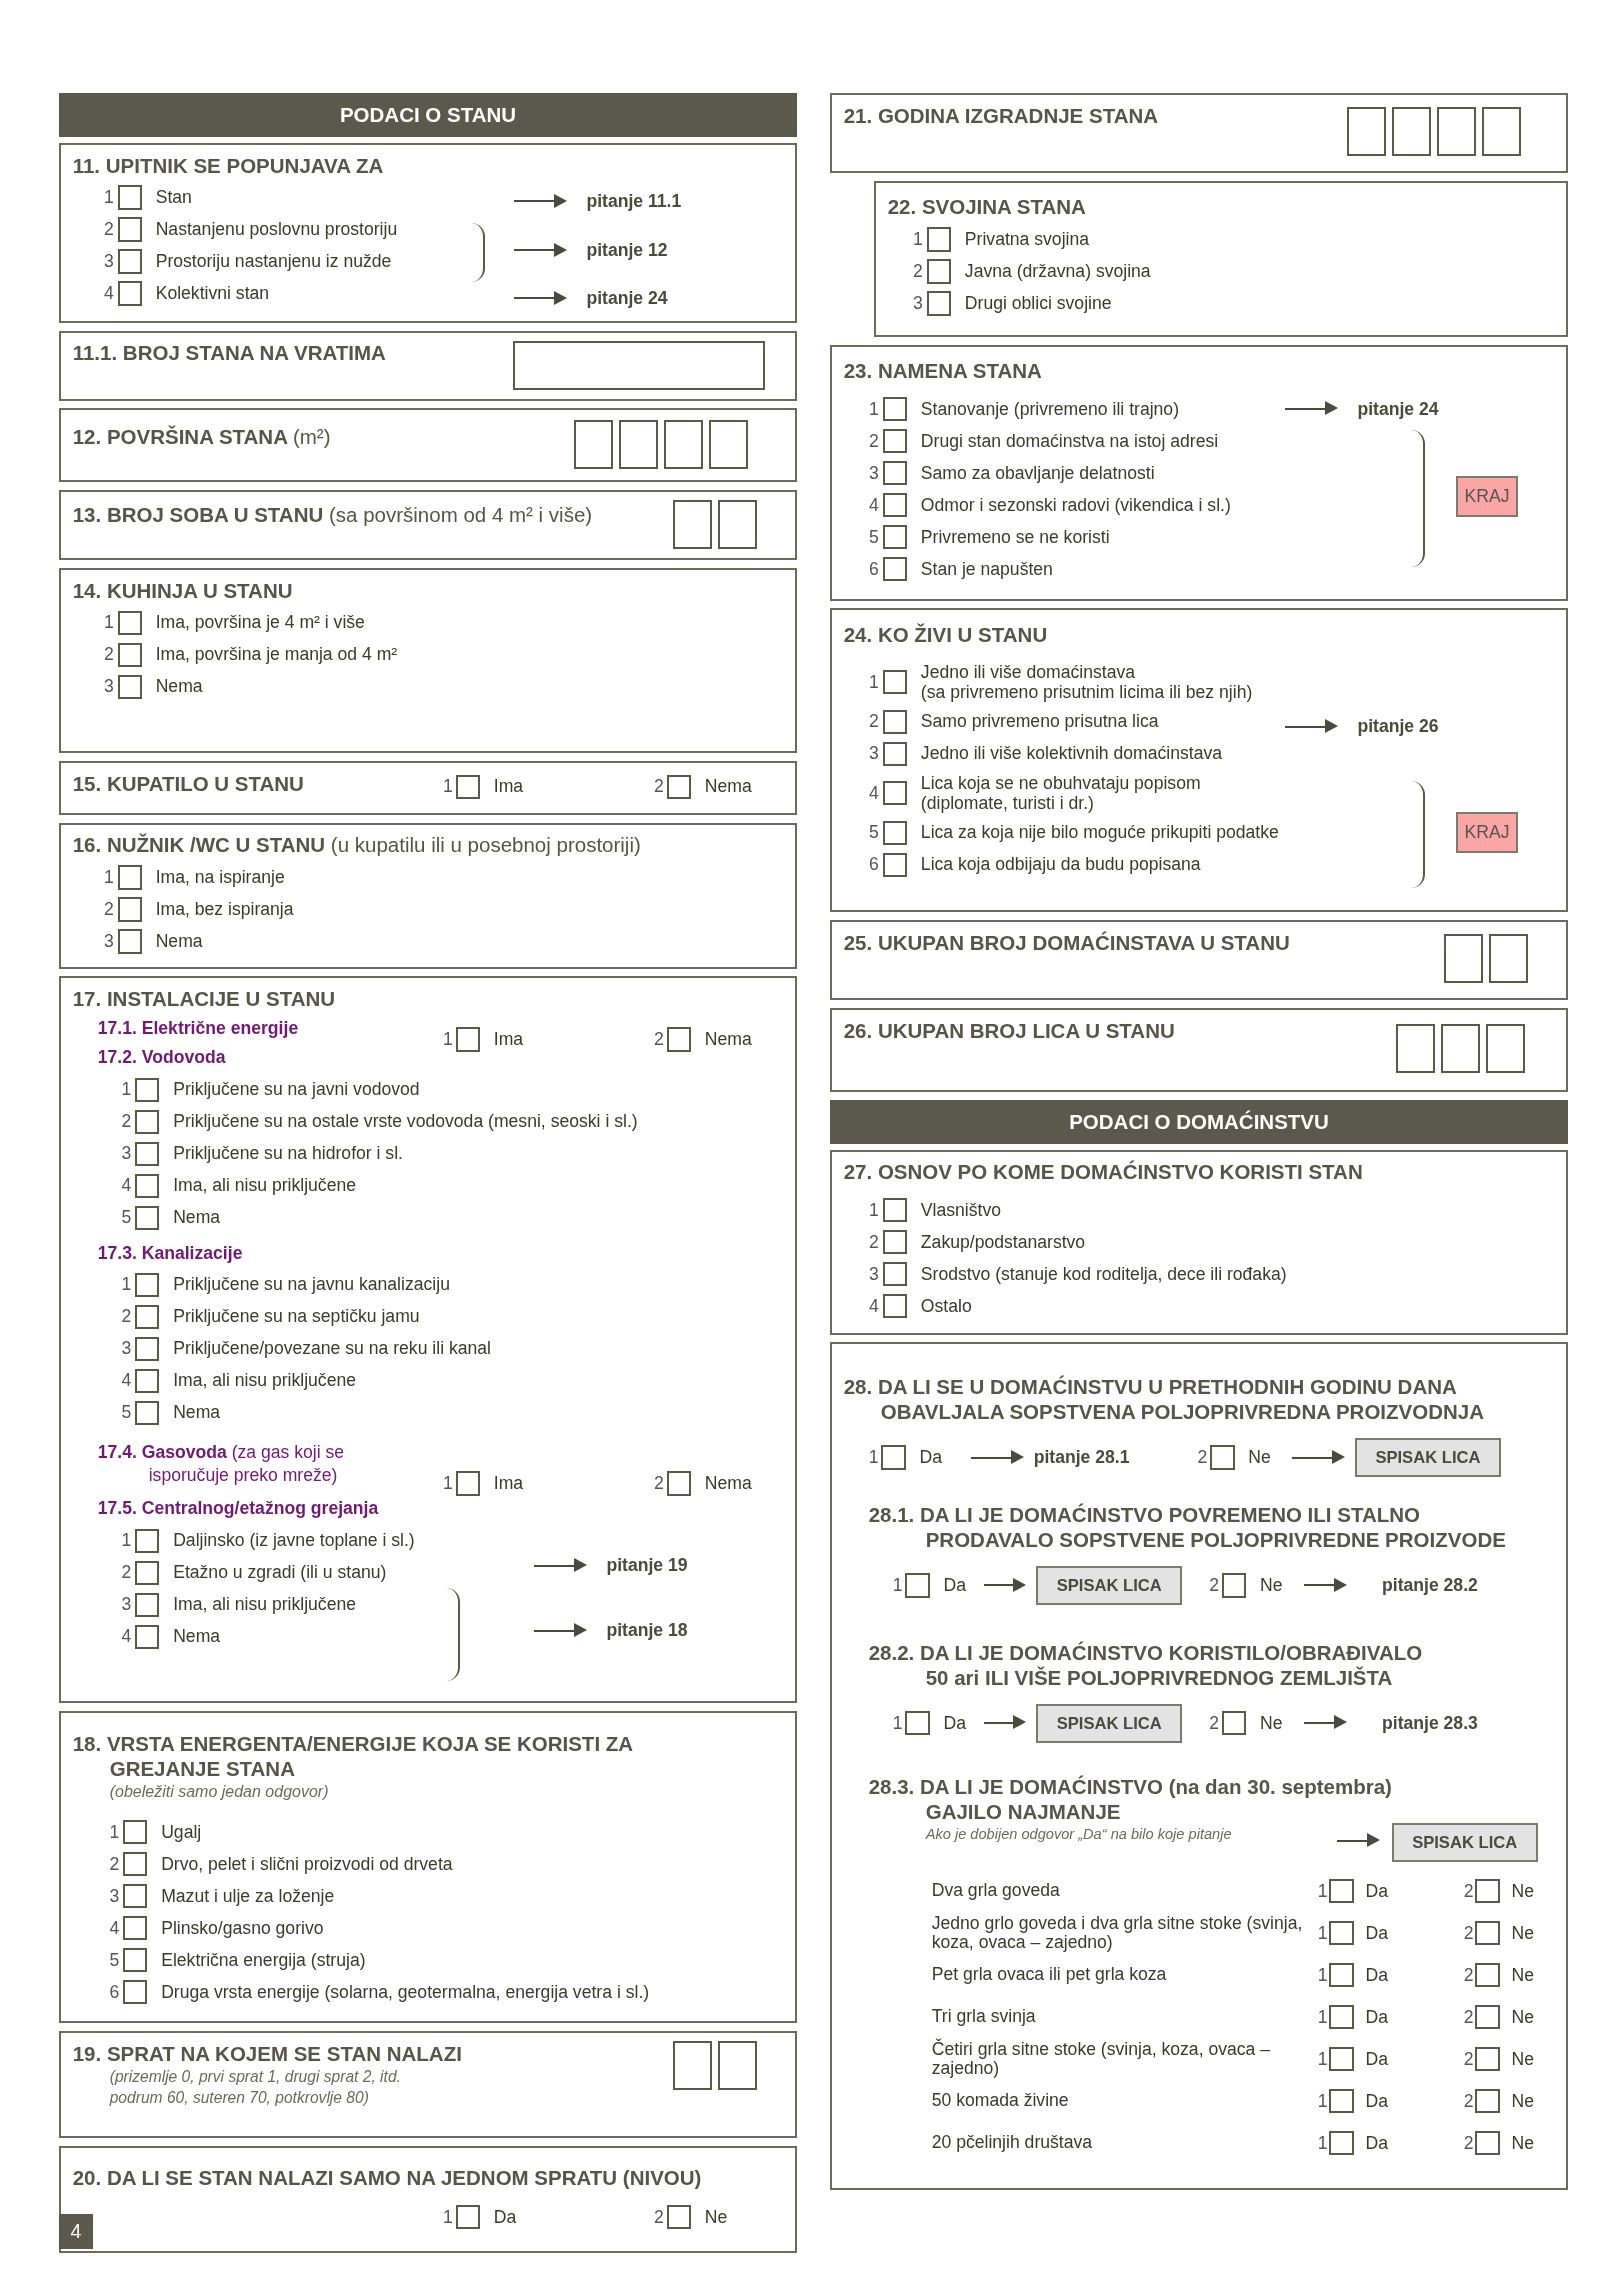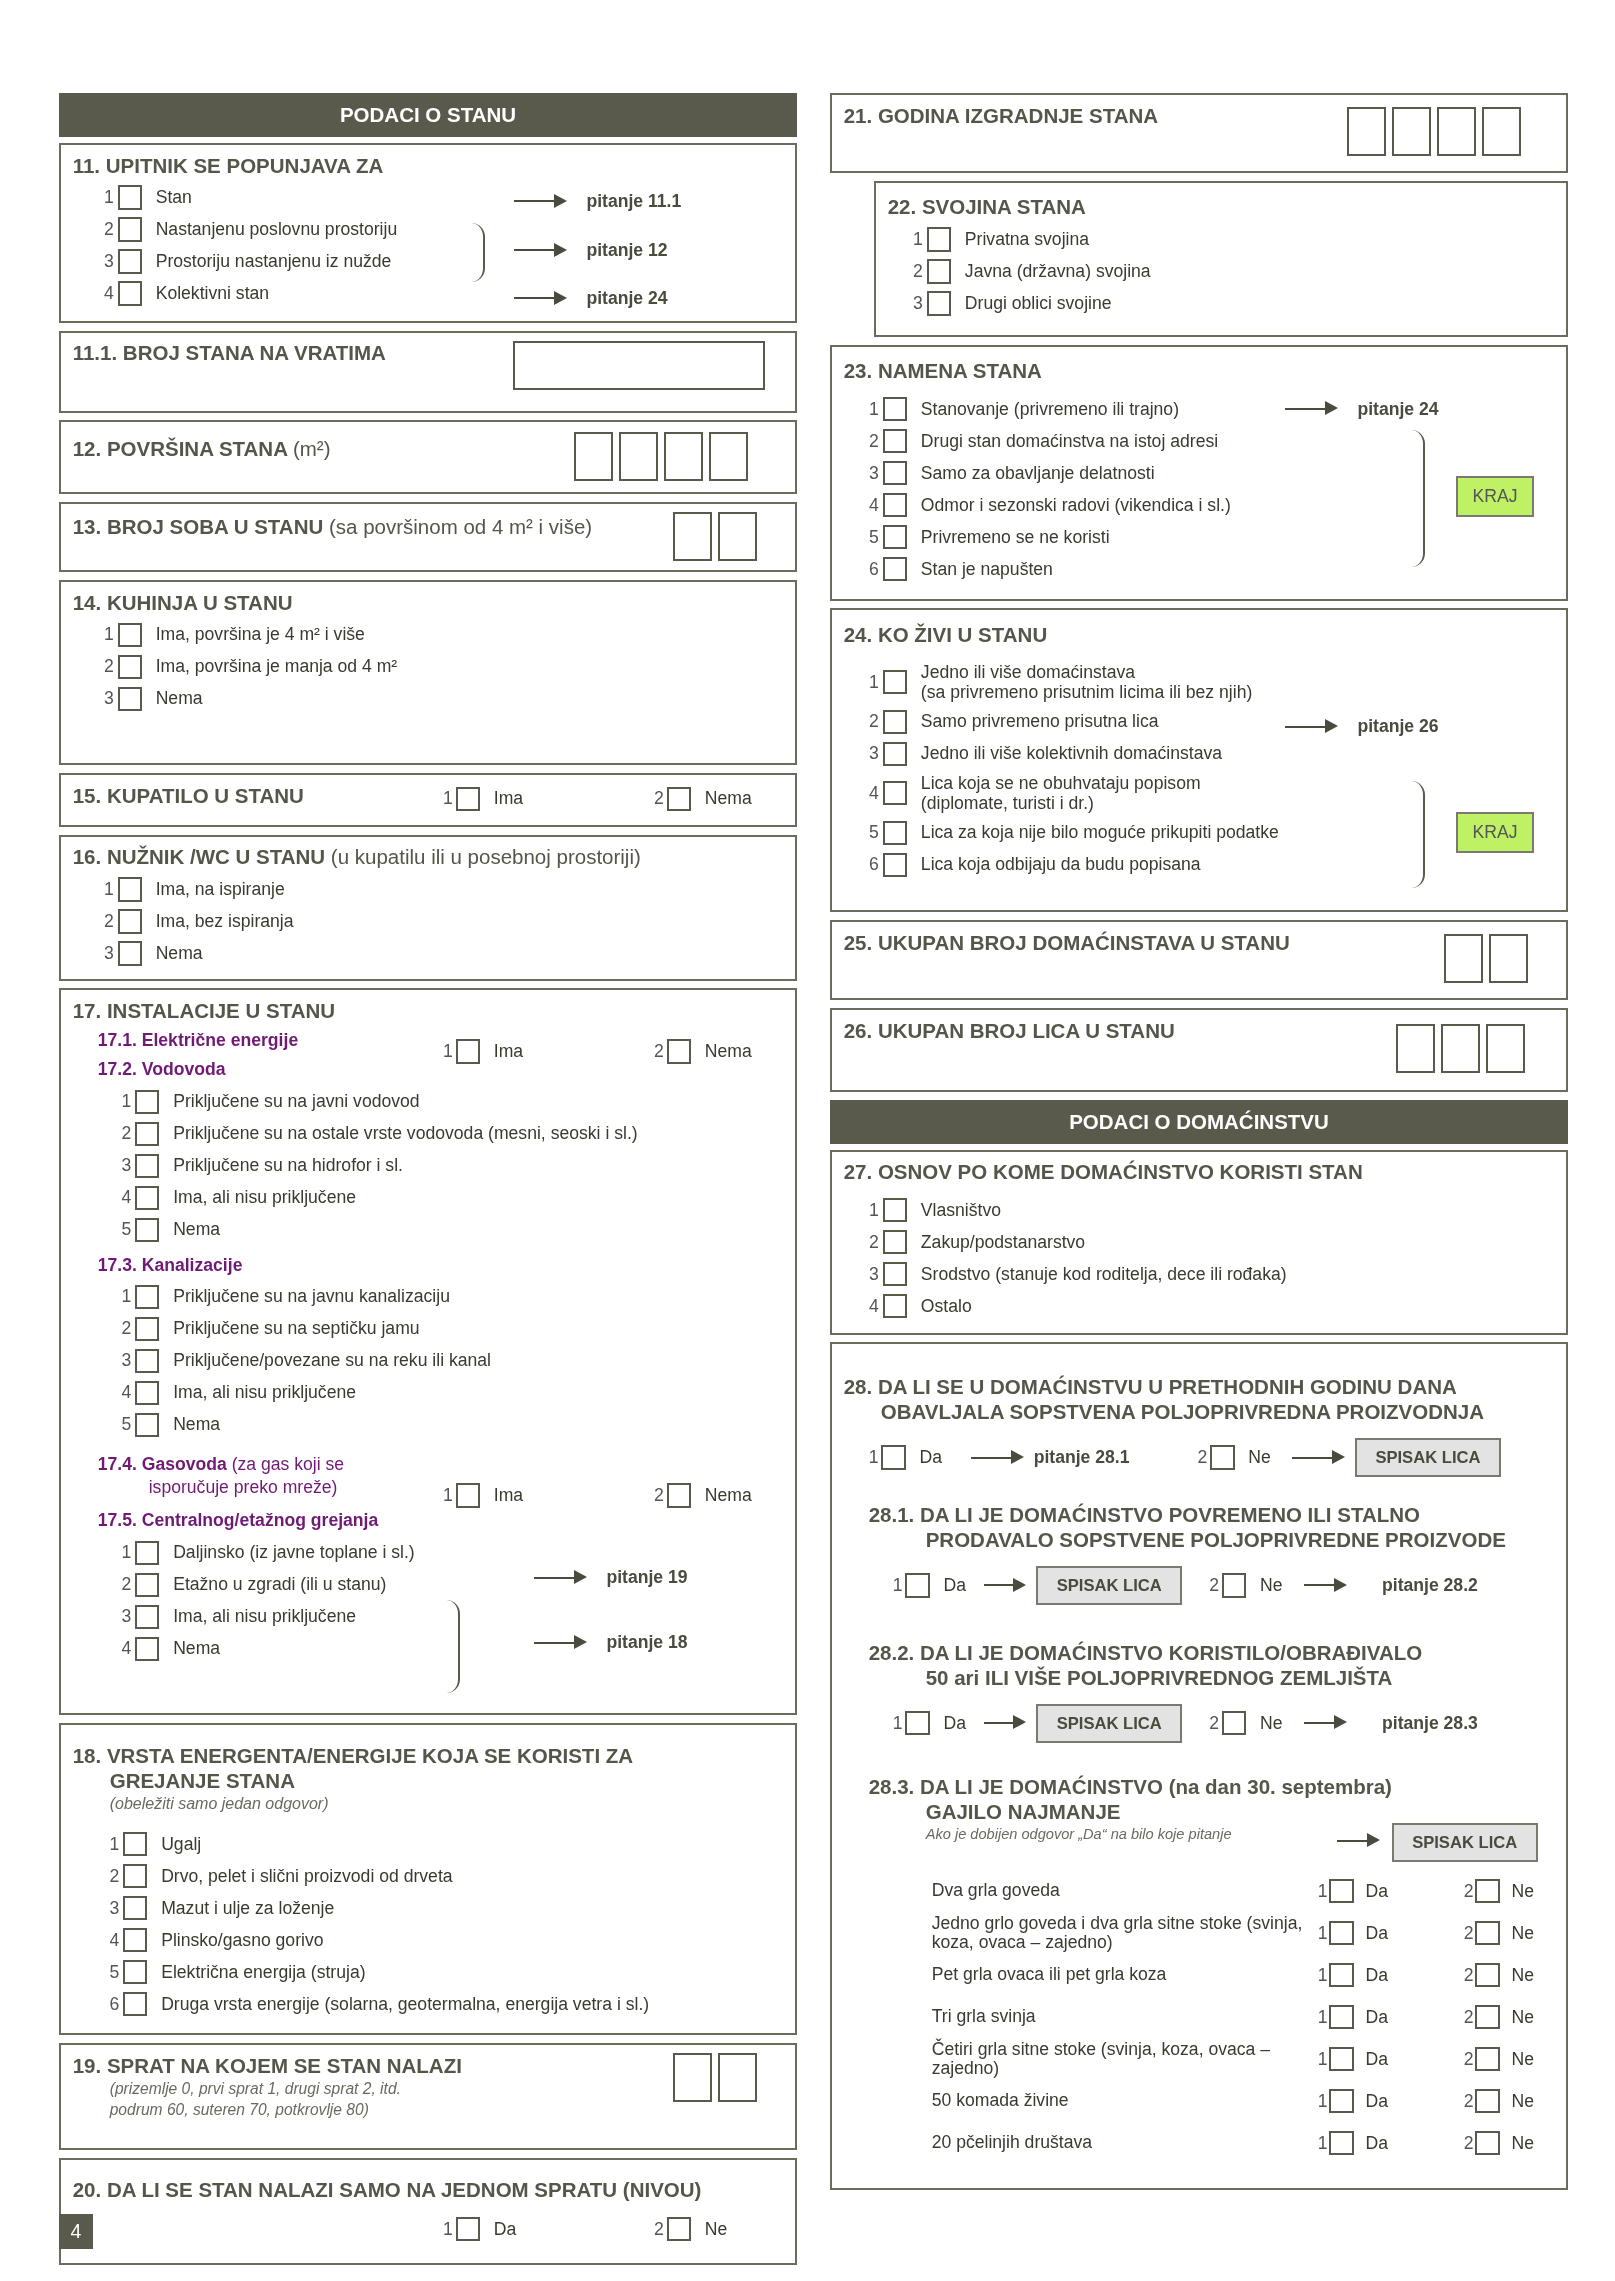--- a/index.html
+++ b/index.html
@@ -34,21 +34,21 @@
   .arrow::after { content: ""; position: absolute; right: -3.9px; top: -6.8px; border-left: 13.7px solid #4a4a3e; border-top: 7.8px solid transparent; border-bottom: 7.8px solid transparent; }
   .goto { font-weight: bold; font-size: 17.6px; color: #4a4a3e; }
   .jump { position: absolute; display: flex; align-items: center; gap: 23.4px; }
   .digits { position: absolute; display: flex; gap: 5.9px; }
   .digit { width: 39px; height: 49px; border: 2.9px solid #5a5a4c; }
   .wide-input { position: absolute; width: 252px; height: 49px; border: 2.9px solid #5a5a4c; }
   .yn { position: absolute; display: flex; align-items: center; font-size: 17.6px; color: #3a3a30; }
   .yn .num { color: #555; margin-right: 2.9px; }
   .yn .lbl { margin-left: 13.7px; }
   .brace { position: absolute; width: 13.7px; border-right: 2px solid #5a5a4c; border-radius: 0 13.7px 13.7px 0; }
-  .kraj { position: absolute; width: 78px; height: 41px; border: 2px solid #7a7a70; background: #bef264; text-align: center; line-height: 37px; font-size: 17.6px; color: #555; }
+  .kraj { position: absolute; width: 62px; height: 41px; border: 2px solid #7a7a70; background: #fca5a5; text-align: center; line-height: 37px; font-size: 17.6px; color: #555; }
   .spisak { width: 146px; height: 39px; border: 2px solid #7a7a70; background: #e3e3e3; text-align: center; line-height: 35px; font-size: 16.6px; font-weight: bold; color: #4a4a3e; display: inline-block; }
   .row { display: flex; align-items: center; font-size: 17.6px; color: #3a3a30; }
   .page-num { position: absolute; left: 59px; top: 2214px; width: 34px; height: 35px; background: #5a5a4c; color: #fff; text-align: center; line-height: 35px; font-size: 19.5px; }
   .live-row { display: flex; align-items: center; min-height: 42px; font-size: 17.6px; color: #3a3a30; padding-left: 88px; position: relative; }
   .live-row .text { width: 380px; line-height: 19.5px; }
   .live-row .c1 { position: absolute; left: 474px; display: flex; align-items: center; }
   .live-row .c2 { position: absolute; left: 620px; display: flex; align-items: center; }
   .live-row .num { color: #555; margin-right: 2px; }
   .live-row .lbl { margin-left: 11.7px; }
 </style>
@@ -90,21 +90,21 @@
     <div class="jump" style="left:453px; top:95px;">
         <span class="arrow"></span>
         <span class="goto">pitanje 12</span>
       </div>
     <div class="jump" style="left:453px; top:143px;">
         <span class="arrow"></span>
         <span class="goto">pitanje 24</span>
       </div>
   </div>
 
-  <div class="box" style="height:82px;">
+  <div class="box" style="height:70px;">
     <div class="q-title">11.1. BROJ STANA NA VRATIMA</div>
     <div class="wide-input" style="left:452px; top:8.8px;"></div>
   </div>
 
   <div class="box" style="height:74px;">
     <div class="q-title" style="margin-top:5.9px;"><span>12. POVRŠINA STANA</span> <span class="norm">(m²)</span></div>
     <div class="digits" style="left:513px; top:9.8px;">
       <div class="digit"></div>
         <div class="digit"></div>
         <div class="digit"></div>

